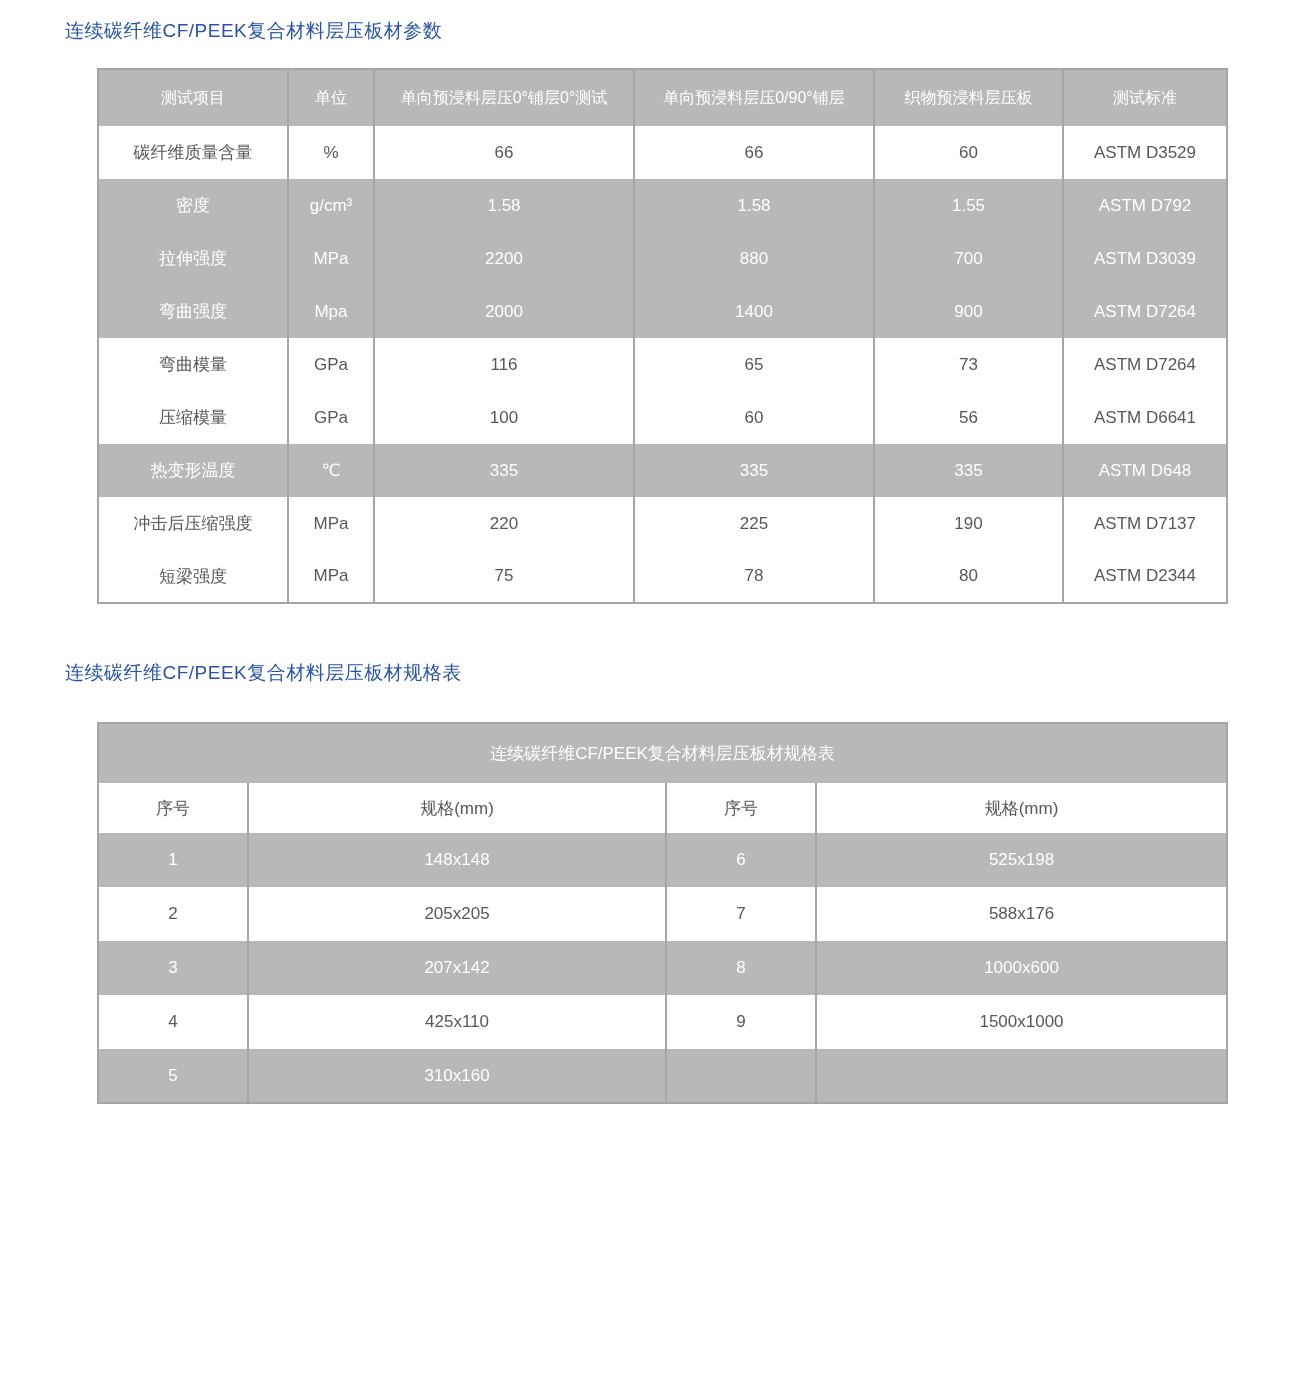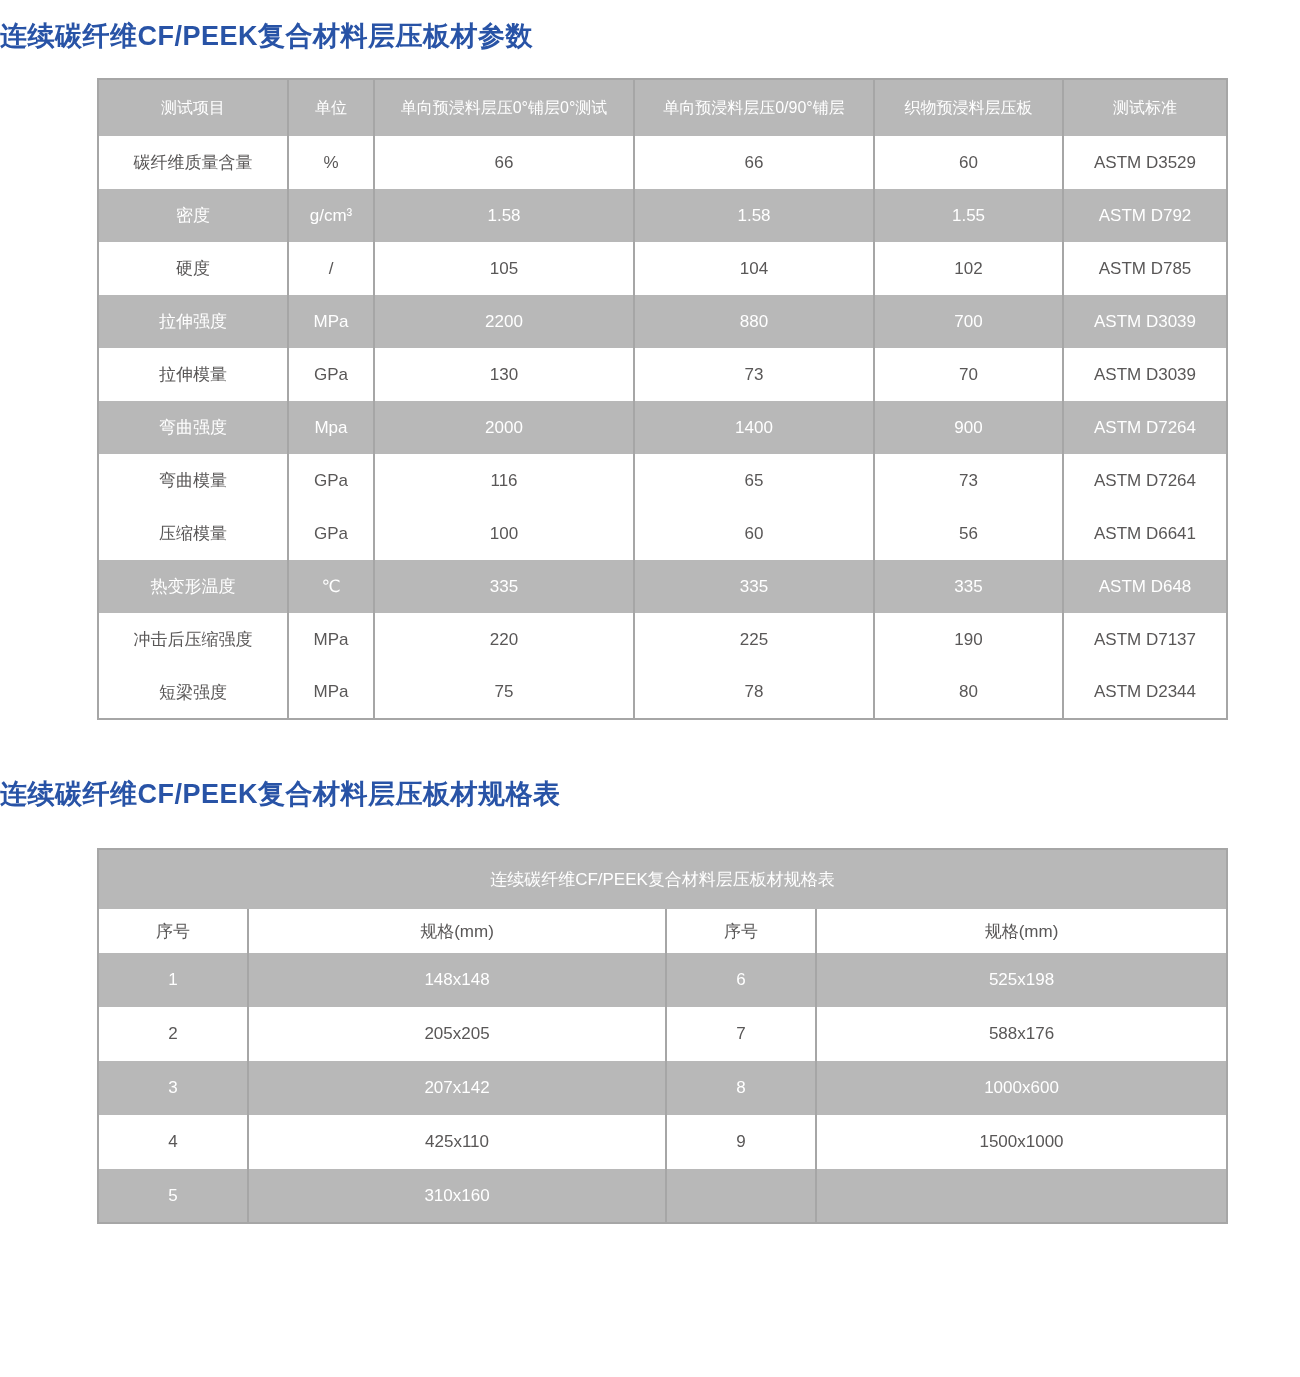--- a/index.html
+++ b/index.html
@@ -13,22 +13,23 @@
   }
   *{box-sizing:border-box;margin:0;padding:0;}
   html,body{background:var(--page-bg);}
   body{
     width:1300px;height:1377px;overflow:hidden;
     font-family:"Liberation Sans","DejaVu Sans",sans-serif;
   }
   .page{padding-top:18px;}
   .section-title{
     color:var(--title-blue);
-    font-size:27px;
-    font-weight:700;
+    font-size:19px;
+    font-weight:400;
+    margin-left:65px;
     letter-spacing:0.5px;
   }
   .title-2{margin-top:56px;}
   table{
     border-collapse:collapse;
     table-layout:fixed;
     margin-left:97px;
     width:1129px;
     border:2px solid var(--border-gray);
   }
@@ -44,21 +45,21 @@
     color:var(--text-dark);
   }
   td+td,th+th{border-left:2px solid var(--border-gray);}
   tr.gray th,tr.gray td{background:var(--gray-fill);color:var(--text-white);}
   tr.white th,tr.white td{background:var(--row-white);color:var(--text-dark);}
   #table1 tr{height:53px;}
   #table1 thead tr{height:57px;}
   #table1 thead th{font-size:16px;}
   #table2 tr.caption-row{height:60px;}
   #table2 tr.caption-row td{border-left:none;}
-  #table2 tr.header-row{height:44px;}
+  #table2 tr.header-row{height:50px;}
   #table2 tbody tr{height:54px;}
 </style>
 </head>
 <body>
 
 <div class="page">
 
   <h1 class="section-title">连续碳纤维CF/PEEK复合材料层压板材参数</h1>
 
   <table id="table1">
@@ -90,42 +91,26 @@
           <td>ASTM D3529</td>
         </tr>
         <tr class="gray">
           <td>密度</td>
           <td>g/cm³</td>
           <td>1.58</td>
           <td>1.58</td>
           <td>1.55</td>
           <td>ASTM D792</td>
         </tr>
-        <tr class="white">
-          <td>硬度</td>
-          <td>/</td>
-          <td>105</td>
-          <td>104</td>
-          <td>102</td>
-          <td>ASTM D785</td>
-        </tr>
         <tr class="gray">
           <td>拉伸强度</td>
           <td>MPa</td>
           <td>2200</td>
           <td>880</td>
           <td>700</td>
-          <td>ASTM D3039</td>
-        </tr>
-        <tr class="white">
-          <td>拉伸模量</td>
-          <td>GPa</td>
-          <td>130</td>
-          <td>73</td>
-          <td>70</td>
           <td>ASTM D3039</td>
         </tr>
         <tr class="gray">
           <td>弯曲强度</td>
           <td>Mpa</td>
           <td>2000</td>
           <td>1400</td>
           <td>900</td>
           <td>ASTM D7264</td>
         </tr>

